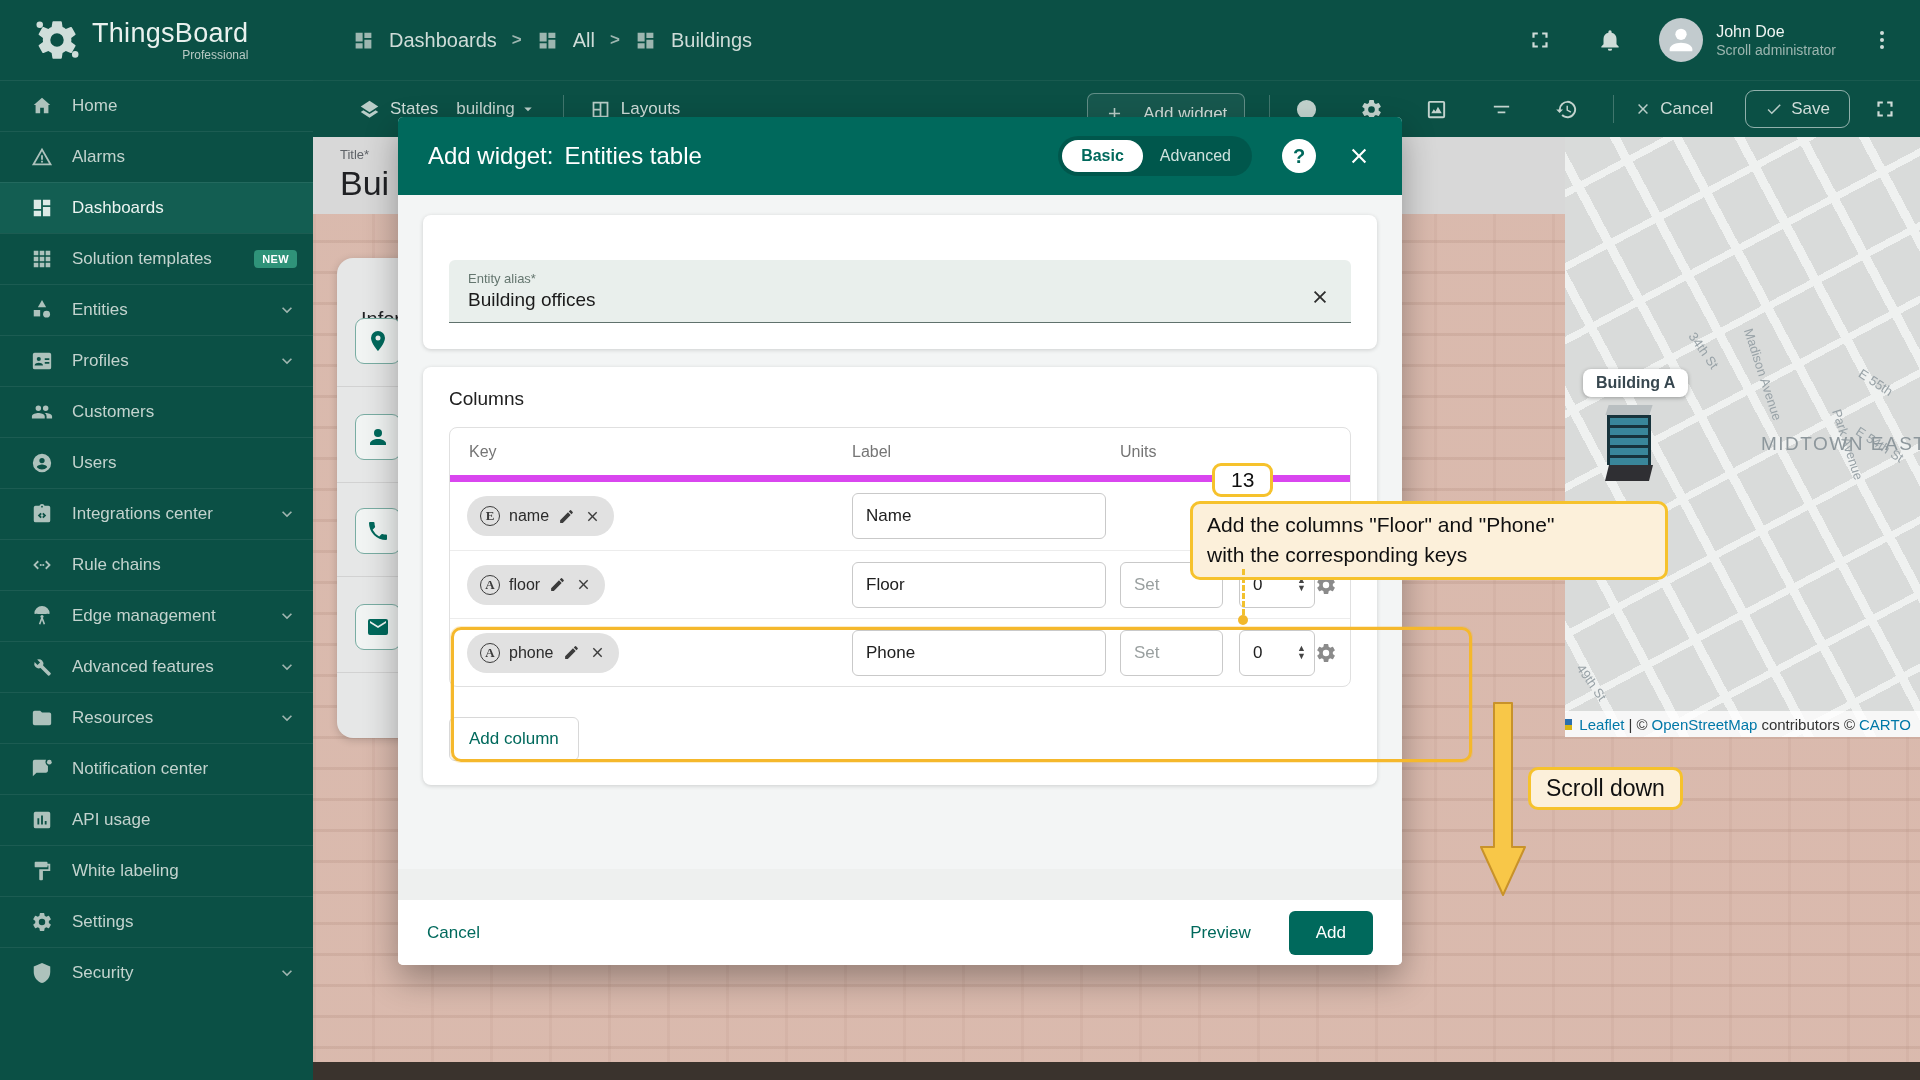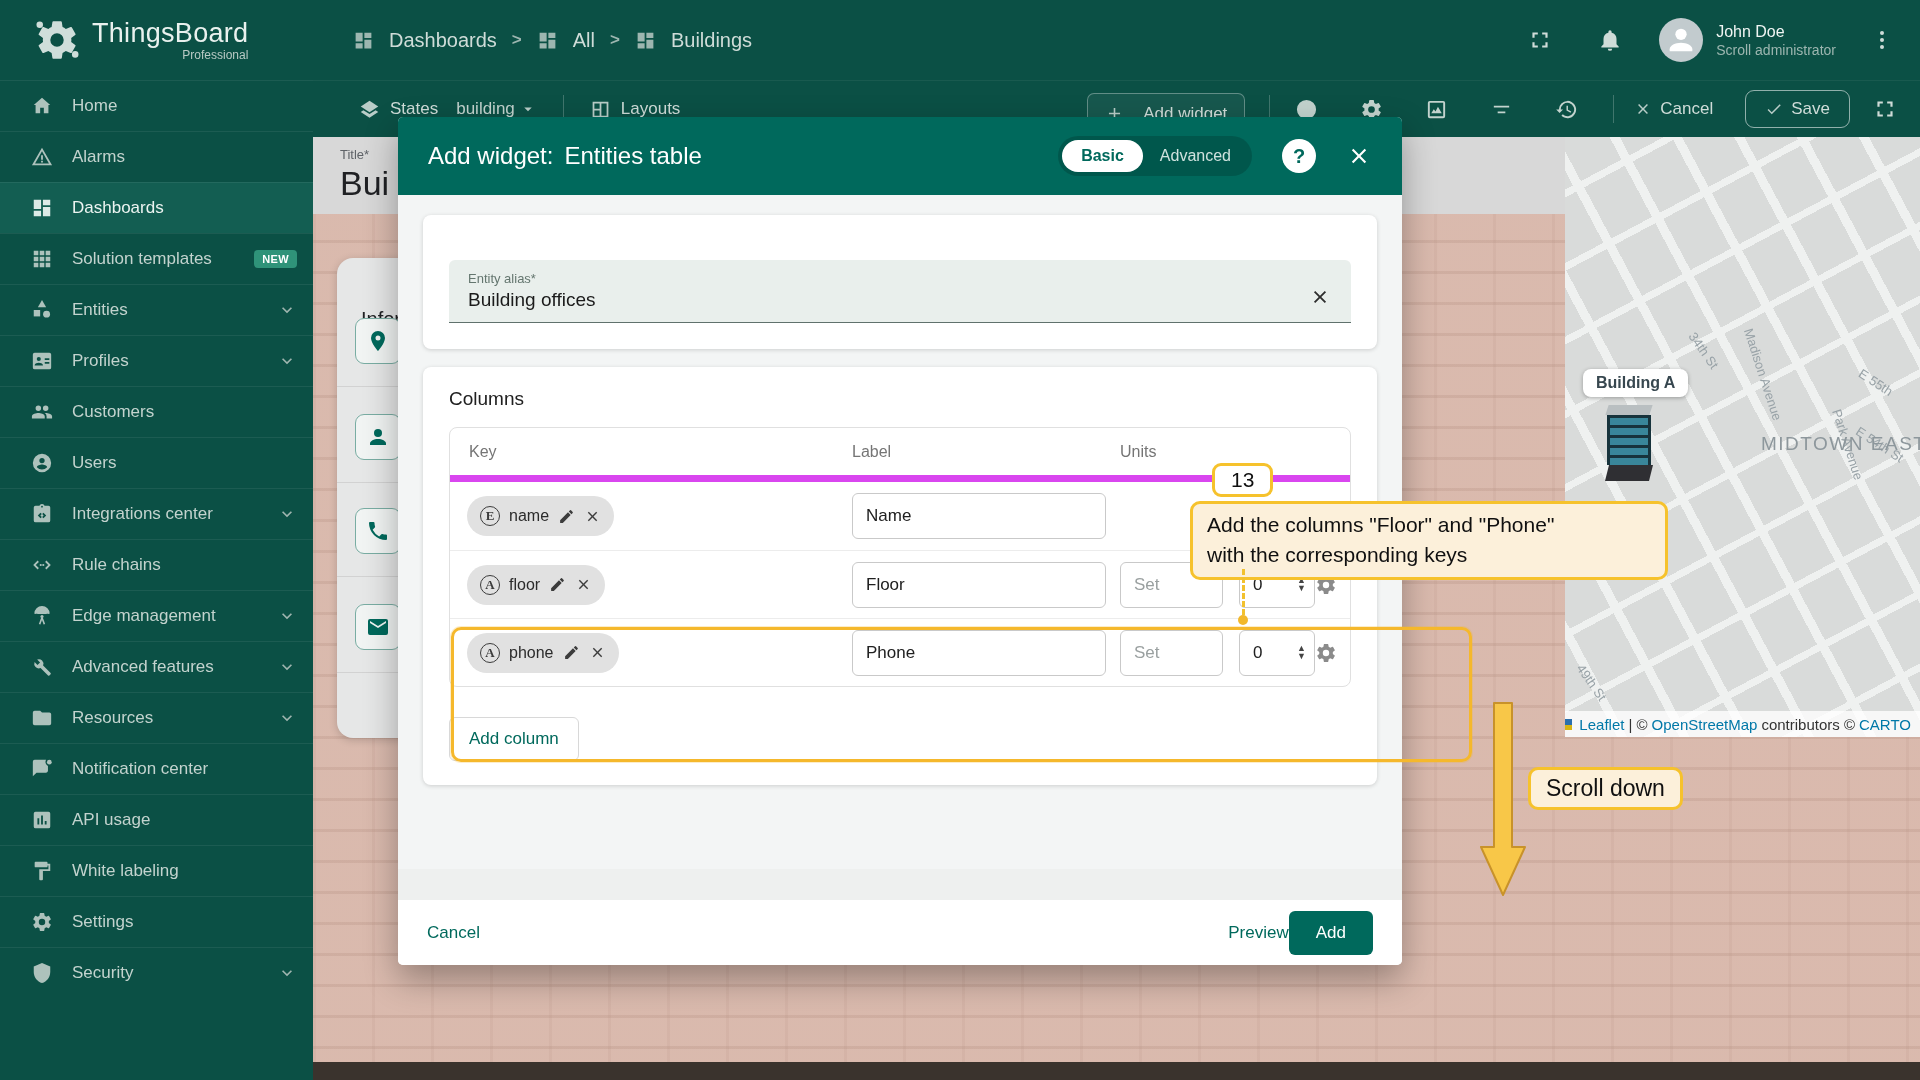--- a/index.html
+++ b/index.html
@@ -139,21 +139,21 @@
   .num-box{width:76px;margin-left:16px;flex:none;border:1px solid #c9c9c9;border-radius:6px;height:46px;display:flex;align-items:center;padding:0 8px 0 13px}
   .num-val{font-size:17px;color:#202020;flex:1}
   .spin{display:flex;flex-direction:column;gap:1px;font-size:9px;color:#444;line-height:.8;cursor:pointer}
   .row-actions{margin-left:auto;display:flex;align-items:center;gap:27px;padding-right:24px}
   .act{width:22px;height:22px;color:#8b8b8b;cursor:pointer}
   .act.drag{color:#9a9a9a}
   .addcol{margin-top:30px;display:inline-flex;border:1px solid #d8d8d8;border-radius:6px;background:#fff;color:var(--primary);font-size:17px;font-weight:500;padding:11px 19px;cursor:pointer}
   .peek{position:absolute;left:0;right:0;bottom:65px;height:31px;background:#eef0ef}
   .m-footer{position:absolute;left:0;right:0;bottom:0;height:65px;background:#fff;border-radius:0 0 5px 5px;display:flex;align-items:center;padding:0 29px}
   .f-cancel,.f-preview{font-size:17px;font-weight:500;color:var(--primary);cursor:pointer}
-  .f-preview{margin-left:auto;}
+  .f-preview{margin-left:auto;margin-right:38px}
   .f-add{background:var(--primary);color:#fff;font-size:17px;font-weight:500;padding:12px 27px;border-radius:6px;cursor:pointer}
 
   
   .hl-box{position:absolute;left:451px;top:627px;width:1021px;height:135px;border:3px solid var(--hl);border-radius:10px;z-index:15;pointer-events:none;box-shadow:0 0 0 1px rgba(245,184,44,.25)}
   .step-badge{position:absolute;left:1212px;top:463px;background:#fff;border:3px solid #F6C22C;border-radius:9px;font-size:21px;color:#111;padding:2px 16px;z-index:41}
   .an-tip{position:absolute;left:1190px;top:501px;width:478px;background:var(--tooltip-bg);border:3px solid #F6C22C;border-radius:10px;font-size:21px;line-height:1.45;color:#101010;padding:6px 14px;z-index:40;white-space:pre-line}
   .an-dash{position:absolute;left:1242px;top:569px;height:46px;border-left:3px dashed #F2C12E;z-index:40}
   .an-dot{position:absolute;left:1238px;top:615px;width:10px;height:10px;border-radius:50%;background:#F2B82C;z-index:40}
   .an-arrow{position:absolute;left:1477px;top:701px;z-index:40}
   .scroll-tip{position:absolute;left:1528px;top:767px;background:var(--tooltip-bg);border:3px solid #F6C22C;border-radius:10px;font-size:23px;color:#101010;padding:5px 15px;z-index:40;white-space:nowrap}

